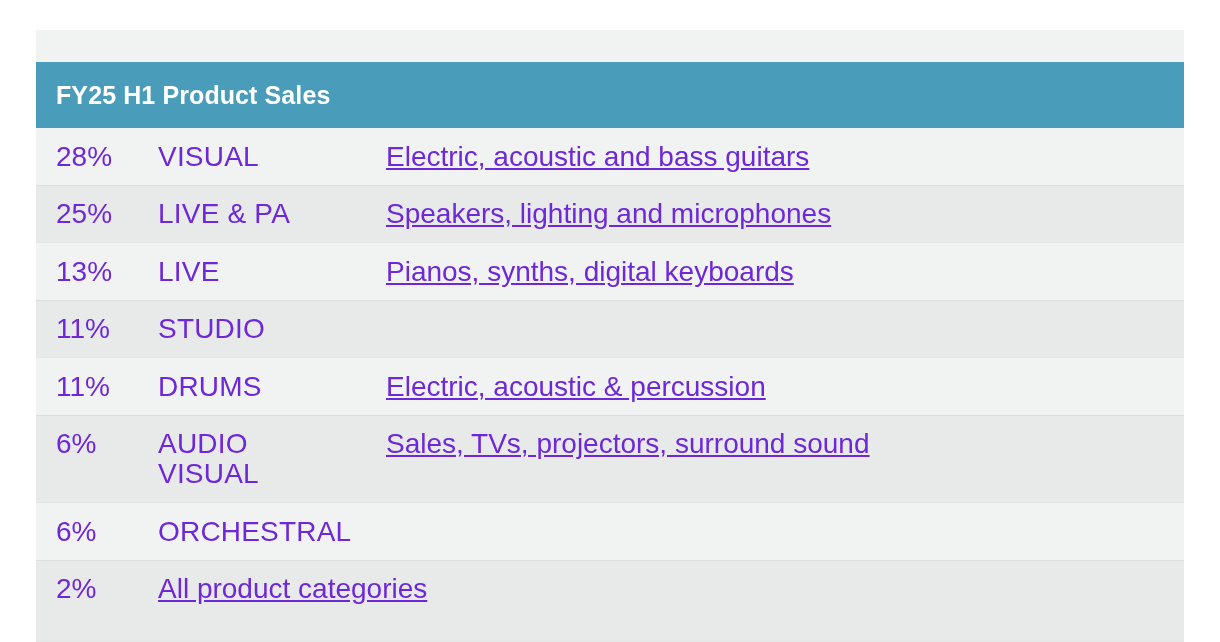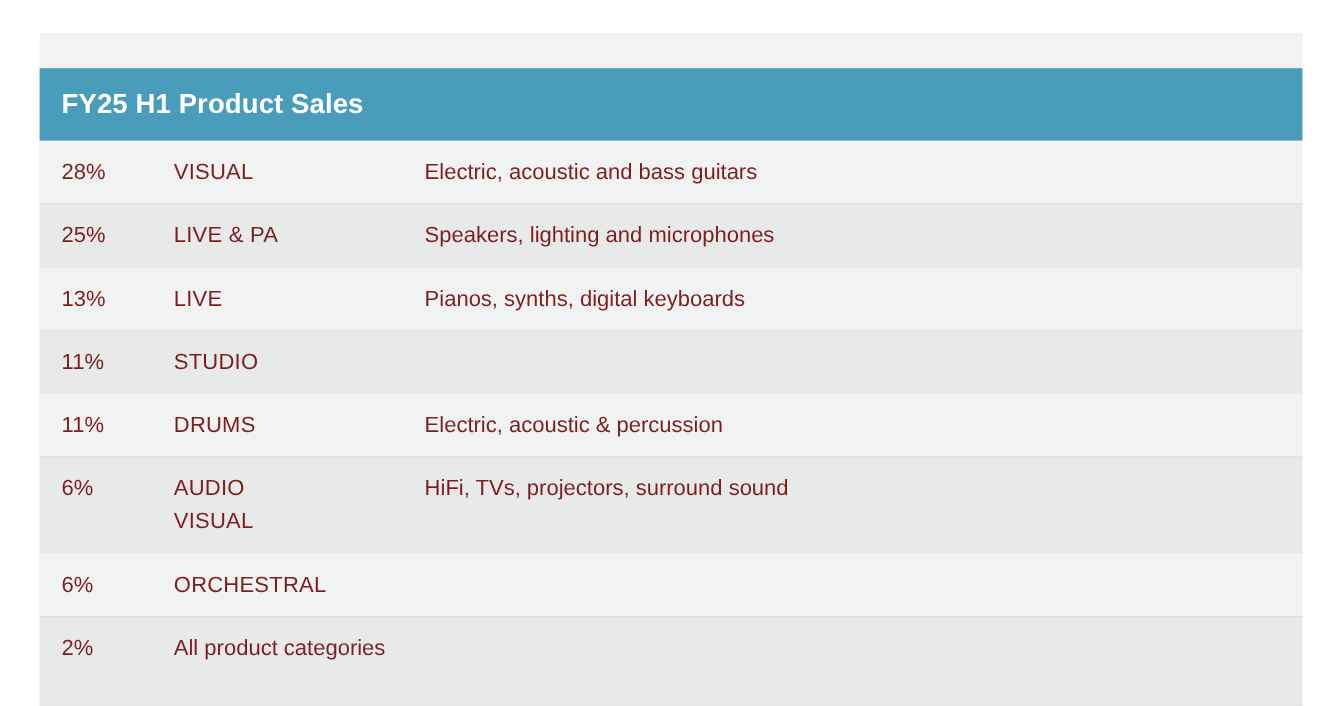--- a/index.html
+++ b/index.html
@@ -75,39 +75,40 @@
   .row.even {
     background: #e8e9e9;
     border-top: 1px solid #dcdddd;
     border-bottom: 1px solid #e4e5e5;
   }
   .row.tall {
     min-height: 82px;
   }
 
   .cell {
-    color: #7f1d1d;
-    font-size: 20px;
+    color: #6d28d9;
+    font-size: 28px;
     line-height: 30px;
     box-sizing: border-box;
     white-space: pre-line;
   }
   .cell-pct {
     width: 122px;
     padding-left: 20px;
     flex: 0 0 122px;
   }
   .cell-cat {
     width: 228px;
     flex: 0 0 228px;
     letter-spacing: 0.2px;
   }
   .cell-desc {
     flex: 1 1 auto;
     padding-right: 20px;
+    text-decoration: underline;
   }
 </style>
 </head>
 <body>
 
 <div id="page-root">
 
   <div class="panel"></div>
 
   <div class="table-wrap">
@@ -144,21 +145,21 @@
       <div class="row odd">
         <div class="cell cell-pct">11%</div>
         <div class="cell cell-cat">DRUMS</div>
         <div class="cell cell-desc">Electric, acoustic &amp; percussion</div>
       </div>
 
       <div class="row even tall">
         <div class="cell cell-pct">6%</div>
         <div class="cell cell-cat">AUDIO
 VISUAL</div>
-        <div class="cell cell-desc">HiFi, TVs, projectors, surround sound</div>
+        <div class="cell cell-desc">Sales, TVs, projectors, surround sound</div>
       </div>
 
       <div class="row odd">
         <div class="cell cell-pct">6%</div>
         <div class="cell cell-cat">ORCHESTRAL</div>
       </div>
 
       <div class="row even tall">
         <div class="cell cell-pct">2%</div>
         <div class="cell cell-desc">All product categories</div>

